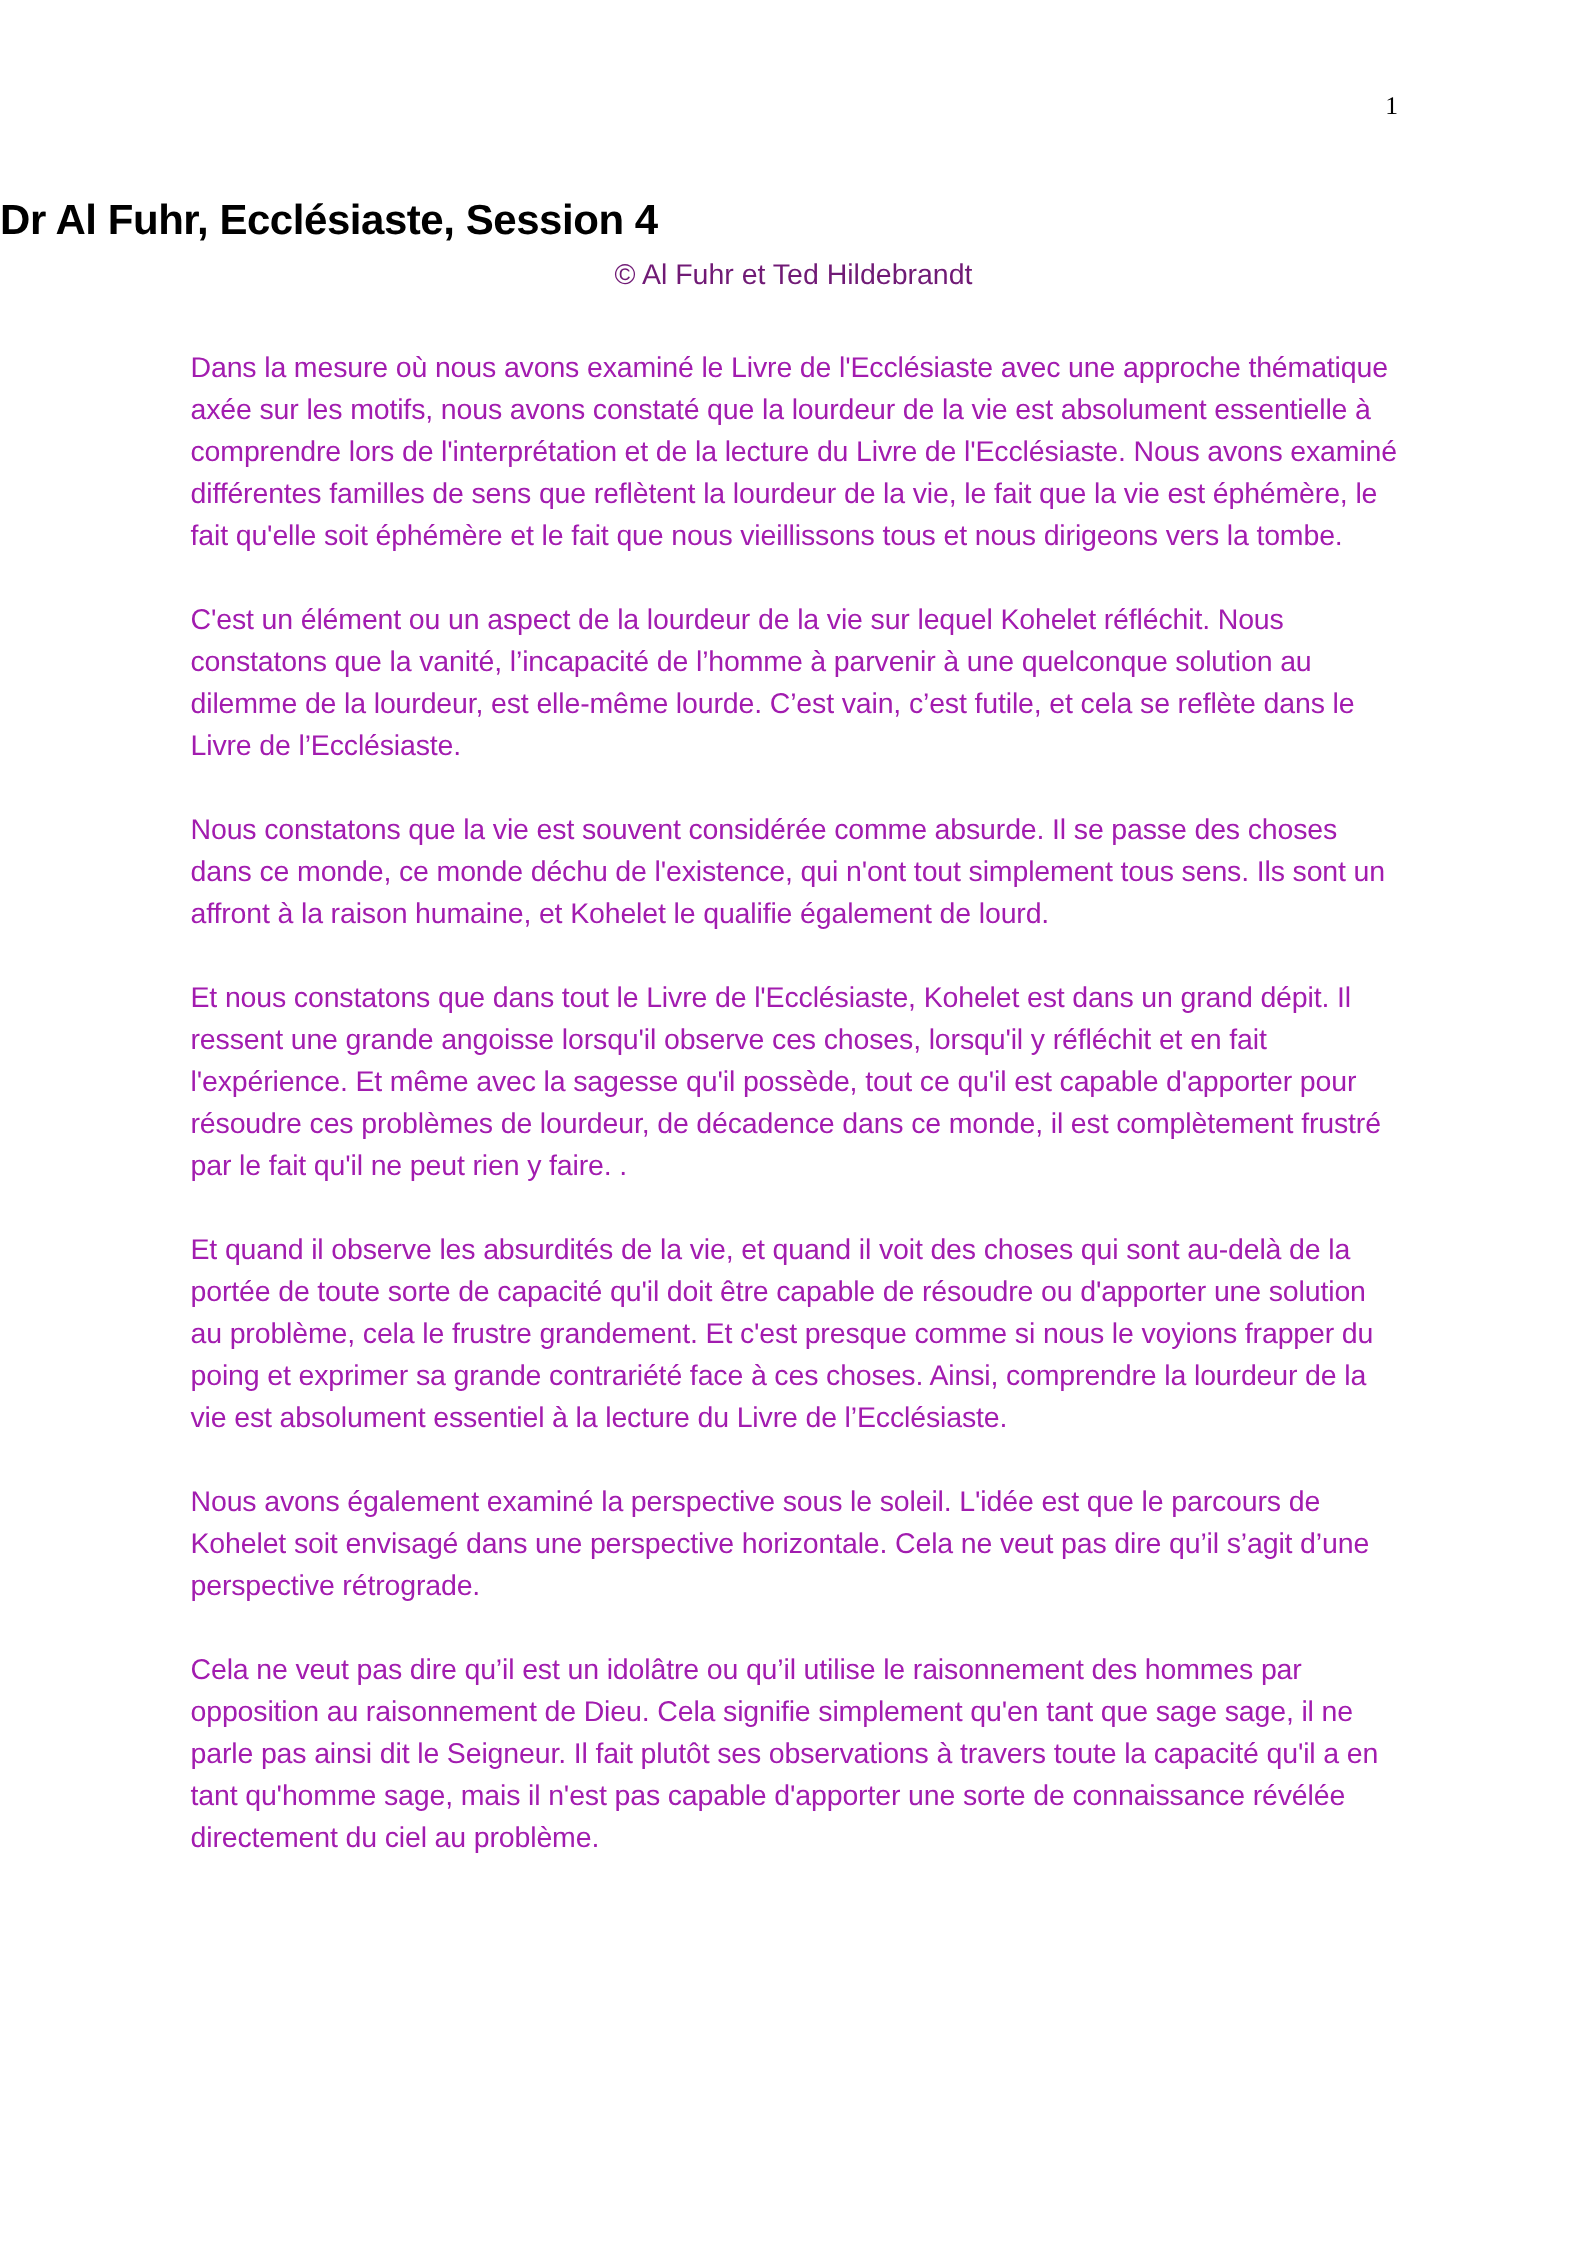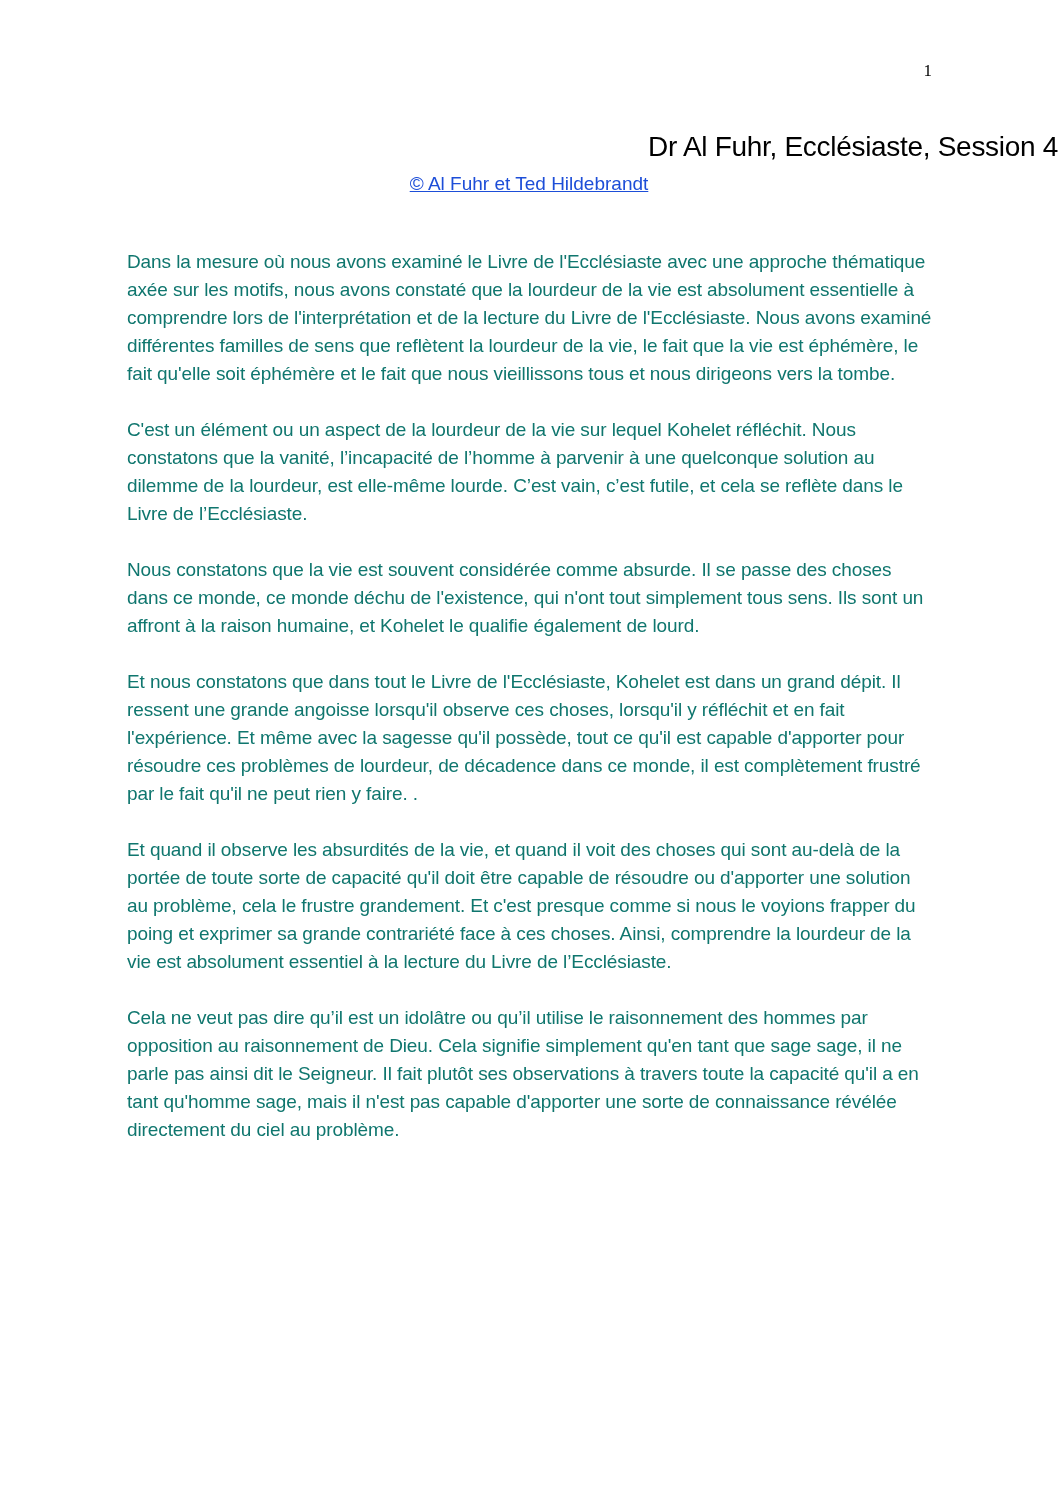--- a/index.html
+++ b/index.html
@@ -20,47 +20,46 @@
     font-family: "Liberation Serif", "DejaVu Serif", serif;
     font-size: 17px;
     line-height: 20px;
     color: #000000;
   }
   .doc-title {
     position: absolute;
     top: 129px;
     left: 0;
     width: 100%;
-    text-align: right;
+    text-align: left;
     font-size: 28px;
-    font-weight: normal;
+    font-weight: bold;
     line-height: 36px;
     letter-spacing: -0.3px;
     color: #000000;
   }
   .doc-byline {
     position: absolute;
     top: 172px;
     left: 0;
     width: 100%;
     text-align: center;
     font-size: 19px;
     line-height: 24px;
-    color: #1d4ed8;
-    text-decoration: underline;
+    color: #701a75;
   }
   .doc-body {
     position: absolute;
-    top: 248px;
+    top: 232px;
     left: 127px;
     width: 808px;
     font-size: 19px;
     line-height: 28px;
     letter-spacing: -0.1px;
-    color: #0f766e;
+    color: #a21caf;
     text-align: left;
   }
   .doc-body p {
     margin: 0 0 28px 0;
   }
 </style>
 </head>
 <body>
 
 <div class="page">
@@ -70,16 +69,17 @@
   <h1 class="doc-title">Dr Al Fuhr, Ecclésiaste, Session 4</h1>
 
   <div class="doc-byline">© Al Fuhr et Ted Hildebrandt</div>
 
   <div class="doc-body">
     <p>Dans la mesure où nous avons examiné le Livre de l'Ecclésiaste avec une approche thématique axée sur les motifs, nous avons constaté que la lourdeur de la vie est absolument essentielle à comprendre lors de l'interprétation et de la lecture du Livre de l'Ecclésiaste. Nous avons examiné différentes familles de sens que reflètent la lourdeur de la vie, le fait que la vie est éphémère, le fait qu'elle soit éphémère et le fait que nous vieillissons tous et nous dirigeons vers la tombe.</p>
     <p>C'est un élément ou un aspect de la lourdeur de la vie sur lequel Kohelet réfléchit. Nous constatons que la vanité, l’incapacité de l’homme à parvenir à une quelconque solution au dilemme de la lourdeur, est elle-même lourde. C’est vain, c’est futile, et cela se reflète dans le Livre de l’Ecclésiaste.</p>
     <p>Nous constatons que la vie est souvent considérée comme absurde. Il se passe des choses dans ce monde, ce monde déchu de l'existence, qui n'ont tout simplement tous sens. Ils sont un affront à la raison humaine, et Kohelet le qualifie également de lourd.</p>
     <p>Et nous constatons que dans tout le Livre de l'Ecclésiaste, Kohelet est dans un grand dépit. Il ressent une grande angoisse lorsqu'il observe ces choses, lorsqu'il y réfléchit et en fait l'expérience. Et même avec la sagesse qu'il possède, tout ce qu'il est capable d'apporter pour résoudre ces problèmes de lourdeur, de décadence dans ce monde, il est complètement frustré par le fait qu'il ne peut rien y faire. .</p>
     <p>Et quand il observe les absurdités de la vie, et quand il voit des choses qui sont au-delà de la portée de toute sorte de capacité qu'il doit être capable de résoudre ou d'apporter une solution au problème, cela le frustre grandement. Et c'est presque comme si nous le voyions frapper du poing et exprimer sa grande contrariété face à ces choses. Ainsi, comprendre la lourdeur de la vie est absolument essentiel à la lecture du Livre de l’Ecclésiaste.</p>
+    <p>Nous avons également examiné la perspective sous le soleil. L'idée est que le parcours de Kohelet soit envisagé dans une perspective horizontale. Cela ne veut pas dire qu’il s’agit d’une perspective rétrograde.</p>
     <p>Cela ne veut pas dire qu’il est un idolâtre ou qu’il utilise le raisonnement des hommes par opposition au raisonnement de Dieu. Cela signifie simplement qu'en tant que sage sage, il ne parle pas ainsi dit le Seigneur. Il fait plutôt ses observations à travers toute la capacité qu'il a en tant qu'homme sage, mais il n'est pas capable d'apporter une sorte de connaissance révélée directement du ciel au problème.</p>
   </div>
 
 </div>
 
 </body></html>

